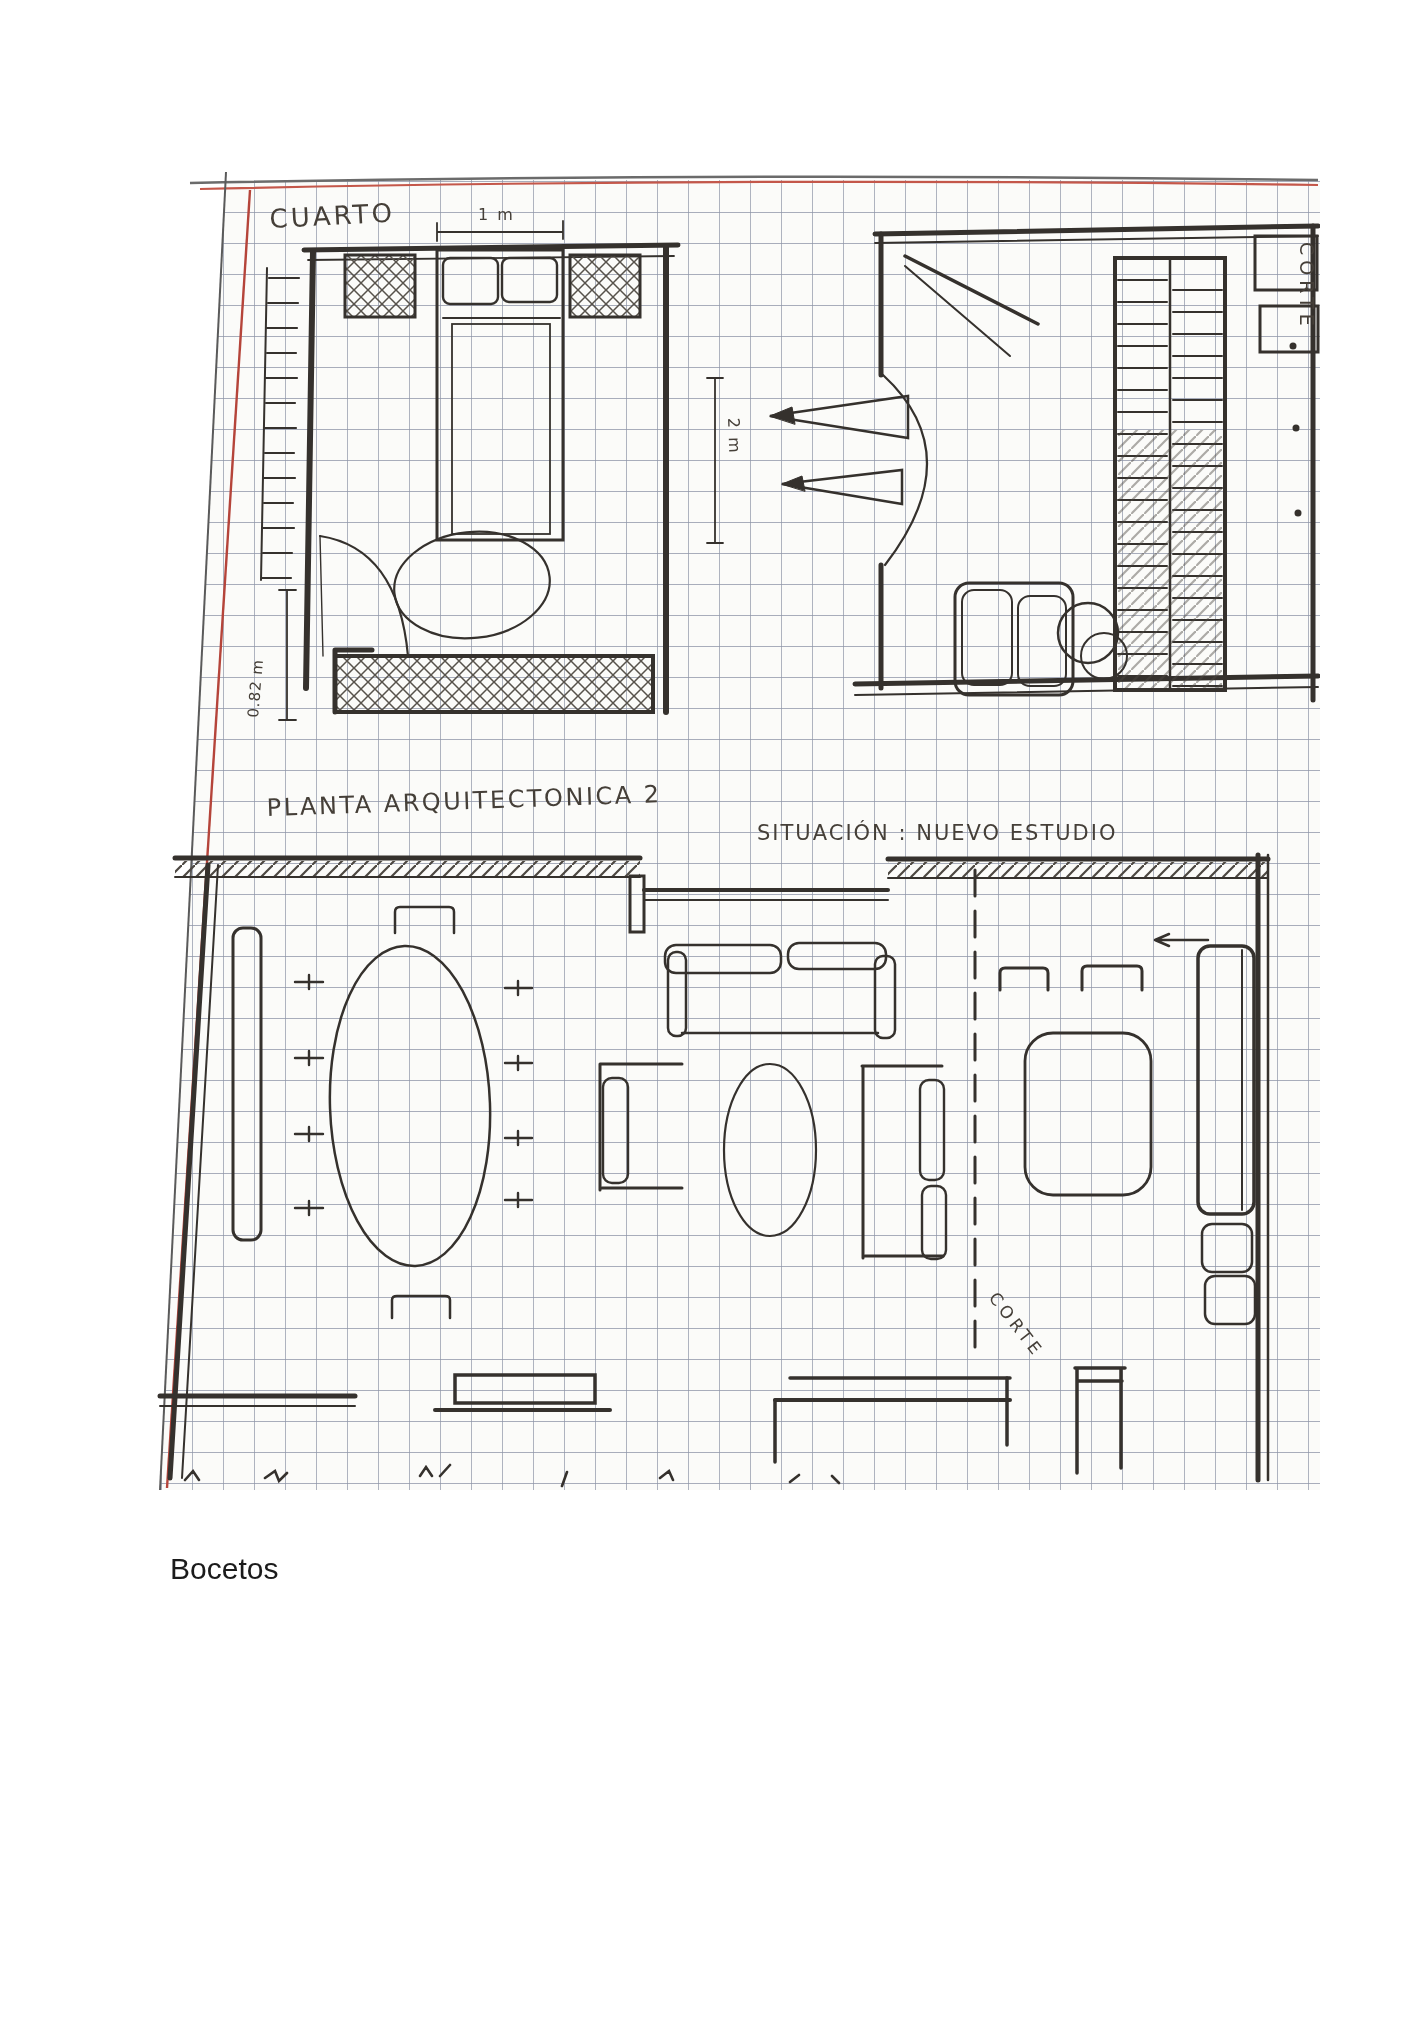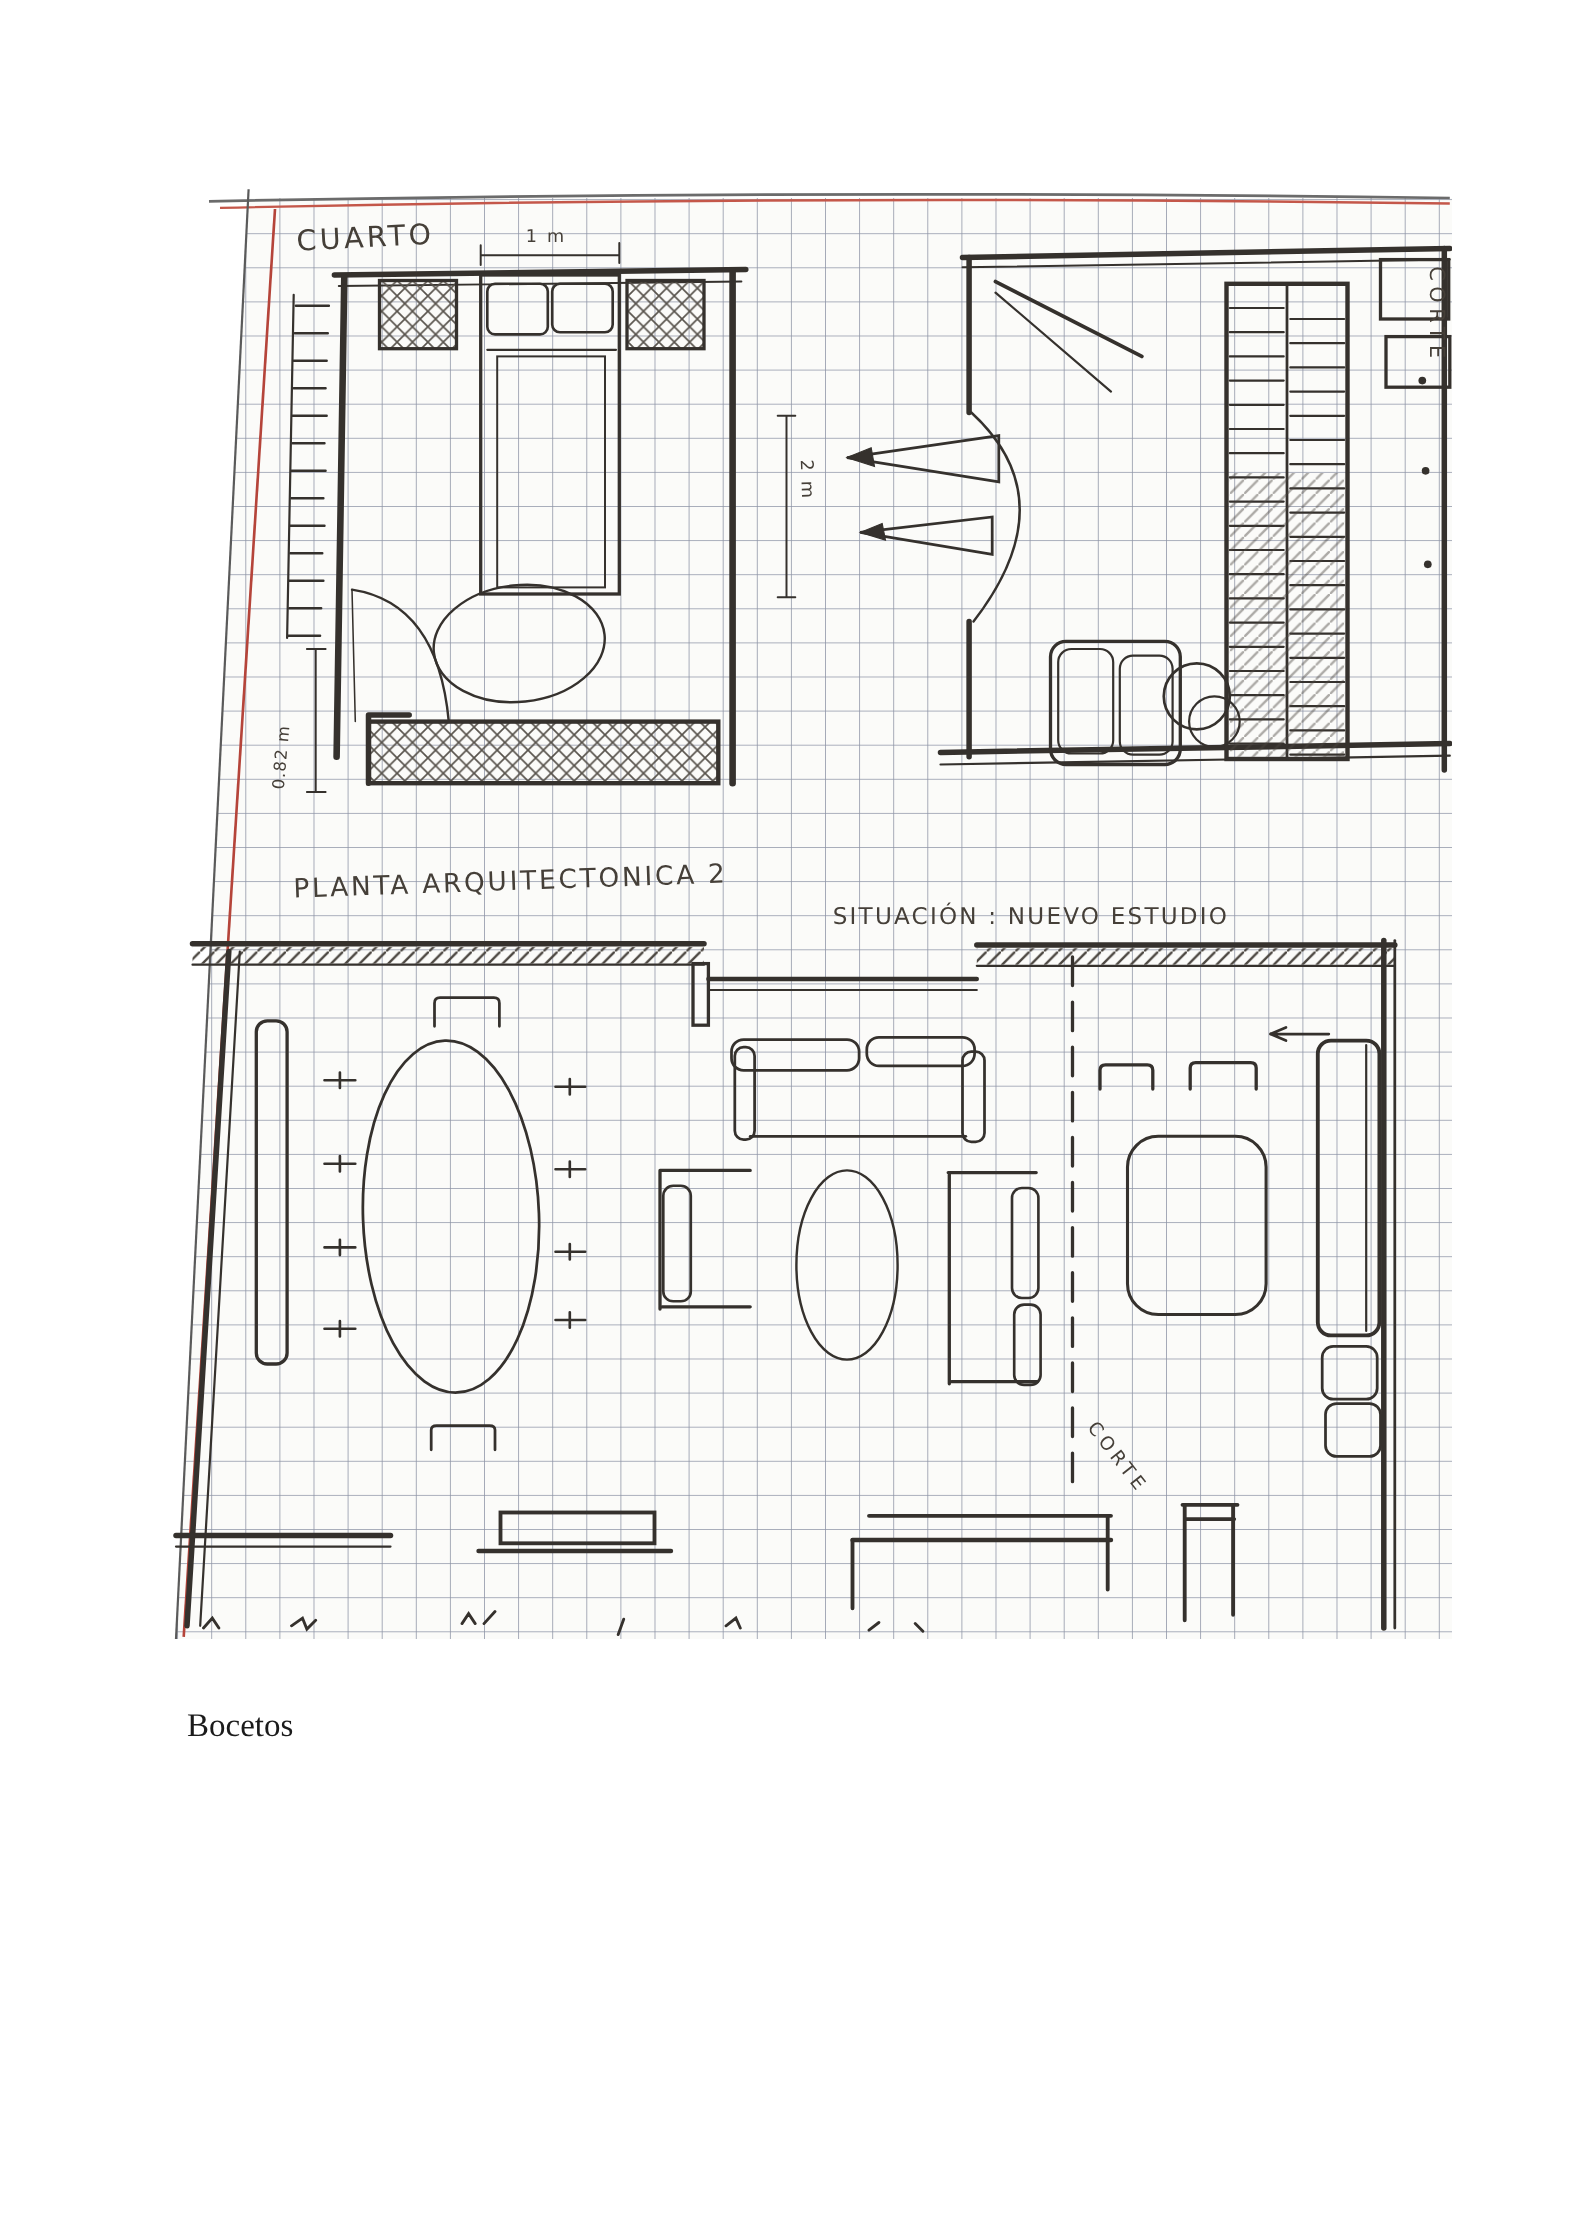--- a/index.html
+++ b/index.html
@@ -1,20 +1,20 @@
 <!DOCTYPE html>
 <html><head>
 <meta charset="utf-8">
 <style>
   html,body{margin:0;padding:0;background:#ffffff;}
   .page{position:relative;width:1428px;height:2028px;background:#ffffff;overflow:hidden;
         font-family:"Liberation Sans",sans-serif;}
   .sketch{position:absolute;left:130px;top:150px;width:1190px;height:1340px;margin:0;}
   .sketch svg{display:block;width:100%;height:100%;}
-  .caption{position:absolute;left:170px;top:1552px;font-family:Liberation Serif, serif;
+  .caption{position:absolute;left:170px;top:1552px;font-family:Liberation Sans, sans-serif;
            font-size:30px;color:#1b1b1b;}
   text{fill:#453f38;font-family:"DejaVu Sans",sans-serif;}
   .hand{font-weight:500;}
 </style>
 </head>
 <body>
 
 <div class="page">
 
   <figure class="sketch">

